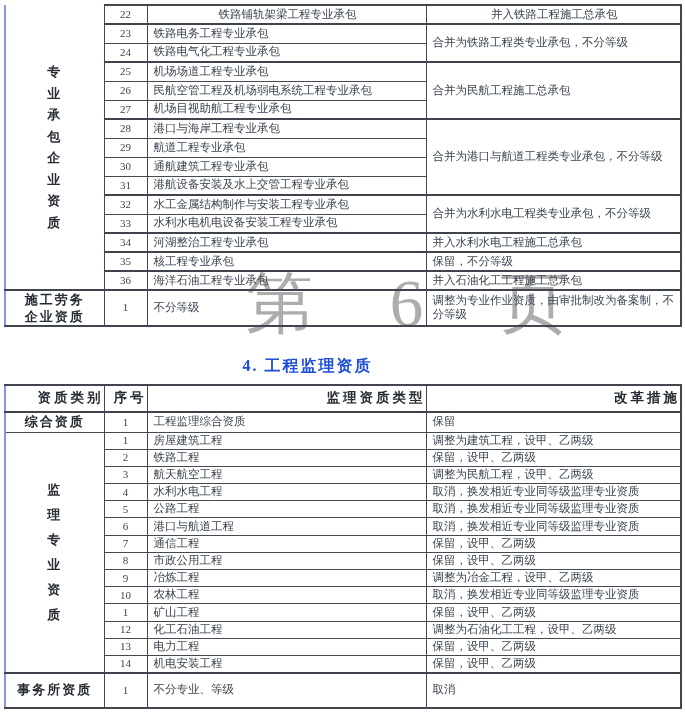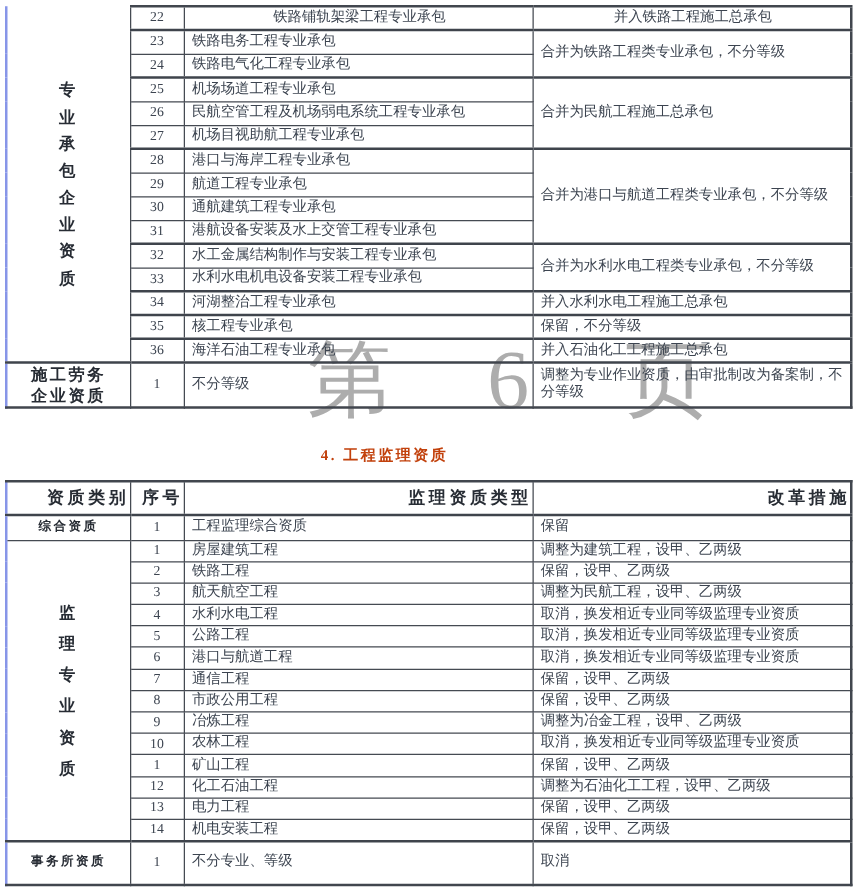--- a/index.html
+++ b/index.html
@@ -97,23 +97,23 @@
   #t1 tr.labor td { border-top: 2px solid #3f444c; }
   #t1 .vlabel div { line-height: 21.5px; font-size: 13px; }
 
   
   .section-title {
     position: absolute;
     left: 0;
     top: 356px;
     width: 615px;
     text-align: center;
-    font-size: 12px;
+    font-size: 16px;
     font-weight: bold;
-    color: #c2410c;
+    color: #1d4ed8;
     letter-spacing: 2px;
     z-index: 1;
   }
 
   
   #t2 {
     left: 4px;
     top: 384px;
     width: 678px;
     border: 2px solid #41464e;
@@ -128,21 +128,21 @@
     letter-spacing: 3px;
     border-bottom: 2px solid #3f444c;
     padding: 0;
   }
   #t2 tr.comp { height: 20px; }
   #t2 tr.r { height: 17.2px; }
   #t2 tr.office { height: 35px; }
   #t2 tr.office td { border-top: 2px solid #3f444c; }
   #t2 tr.comp td.cell-cat,
   #t2 tr.office td.cell-cat {
-    font-size: 10px;
+    font-size: 13px;
   }
   #t2 .vlabel div { line-height: 25px; font-size: 13px; }
 
   .cell-name, .cell-meas { color: #3c4450; }
 </style>
 </head>
 <body>
 
 <div class="page">
 

